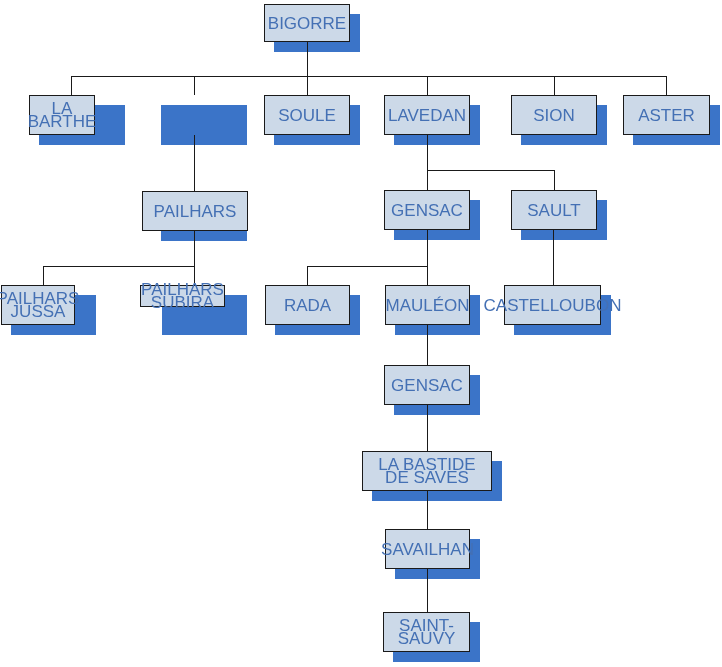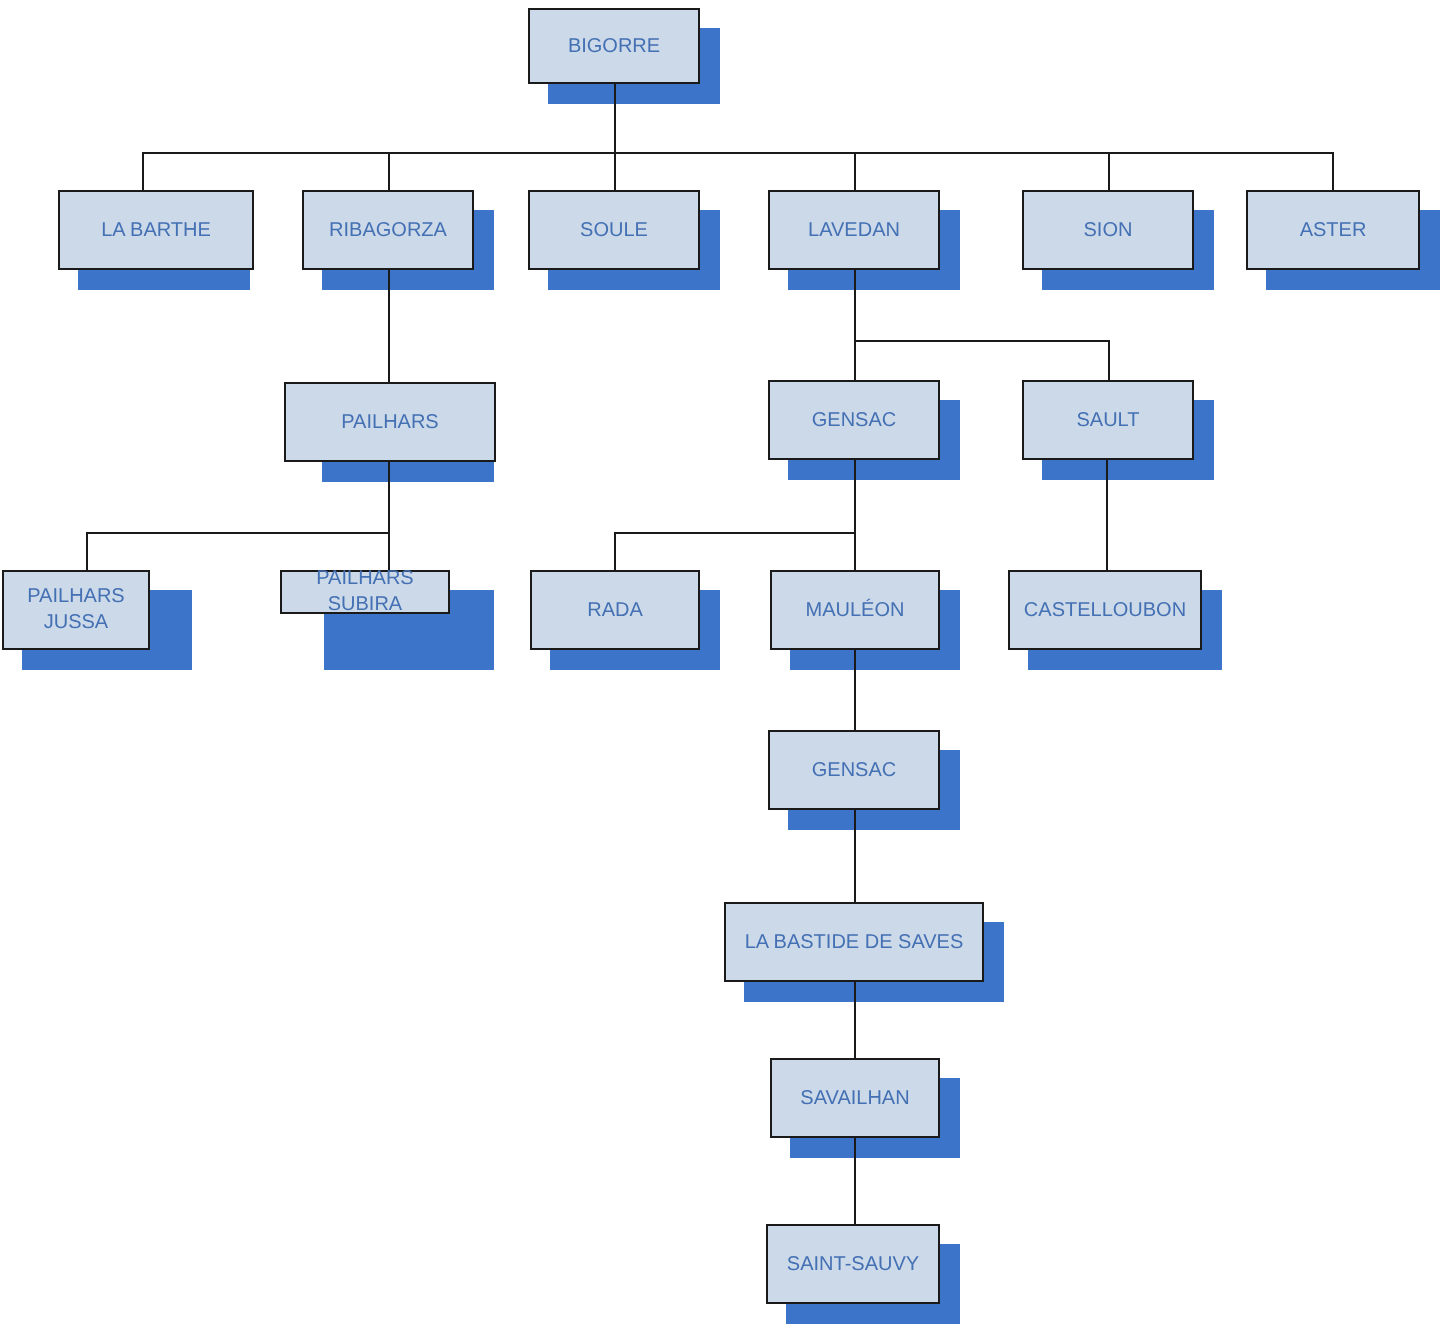--- a/index.html
+++ b/index.html
@@ -19,21 +19,21 @@
     position:absolute;
     background:#1a1a1a;
     z-index:2;
   }
   .box{
     position:absolute;
     box-sizing:border-box;
     background:#ccd9e8;
     border:1px solid #1a1a1a;
     color:#4470b4;
-    font-size:10px;
+    font-size:17px;
     line-height:13px;
     text-align:center;
     display:flex;
     align-items:center;
     justify-content:center;
     padding:1px 3px;
     z-index:3;
     cursor:default;
   }
 </style>
@@ -82,25 +82,22 @@
   <div class="line" style="left:307px;top:266px;width:1px;height:19px"></div>
   <div class="line" style="left:553px;top:230px;width:1px;height:55px"></div>
   <div class="line" style="left:427px;top:325px;width:1px;height:40px"></div>
   <div class="line" style="left:427px;top:405px;width:1px;height:46px"></div>
   <div class="line" style="left:427px;top:491px;width:1px;height:38px"></div>
   <div class="line" style="left:427px;top:569px;width:1px;height:43px"></div>
 
   <div class="box" style="left:264px;top:4px;width:86px;height:38px">
       <span>BIGORRE</span>
     </div>
-  <div class="box" style="left:29px;top:95px;width:98px;height:40px">
+  <div class="box" style="left:29px;top:95px;width:66px;height:40px">
       <span>LA BARTHE</span>
-    </div>
-  <div class="box" style="left:151px;top:95px;width:86px;height:40px">
-      <span>RIBAGORZA</span>
     </div>
   <div class="box" style="left:264px;top:95px;width:86px;height:40px">
       <span>SOULE</span>
     </div>
   <div class="box" style="left:384px;top:95px;width:86px;height:40px">
       <span>LAVEDAN</span>
     </div>
   <div class="box" style="left:623px;top:95px;width:87px;height:40px">
       <span>ASTER</span>
     </div>

